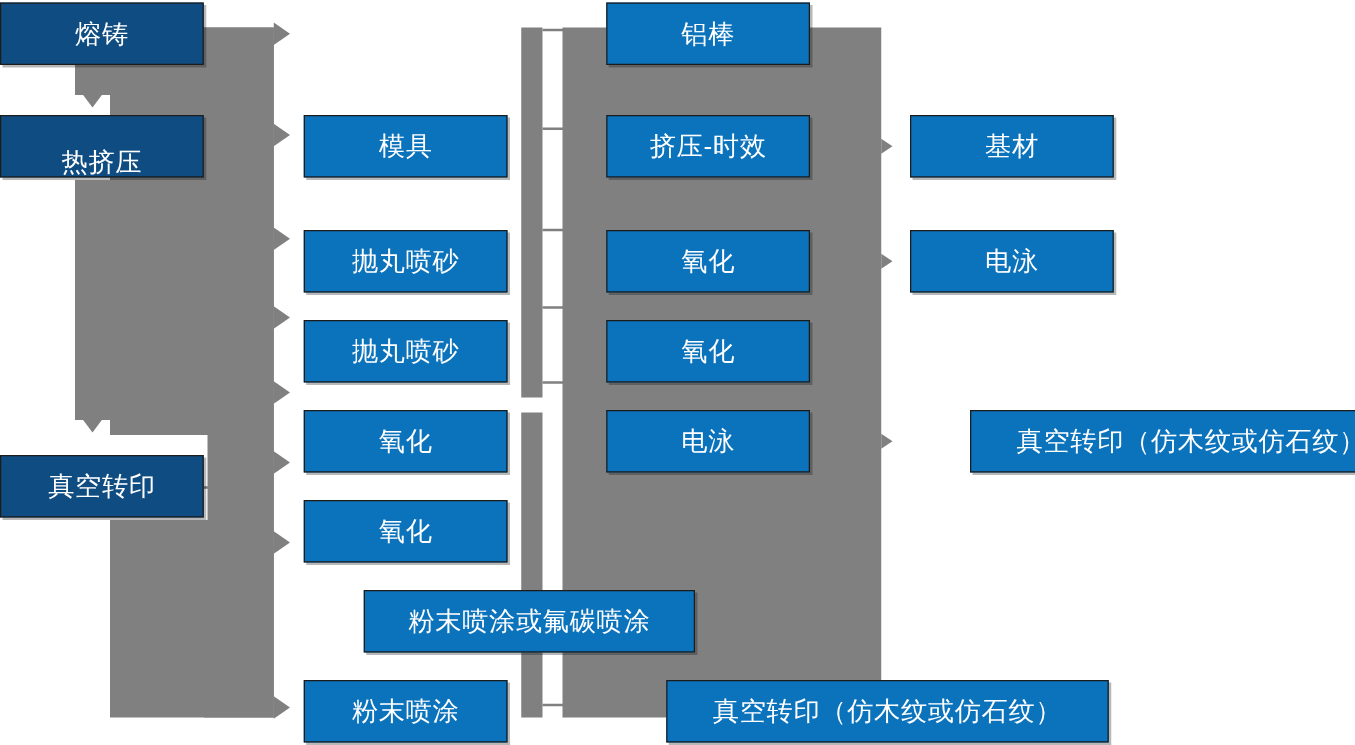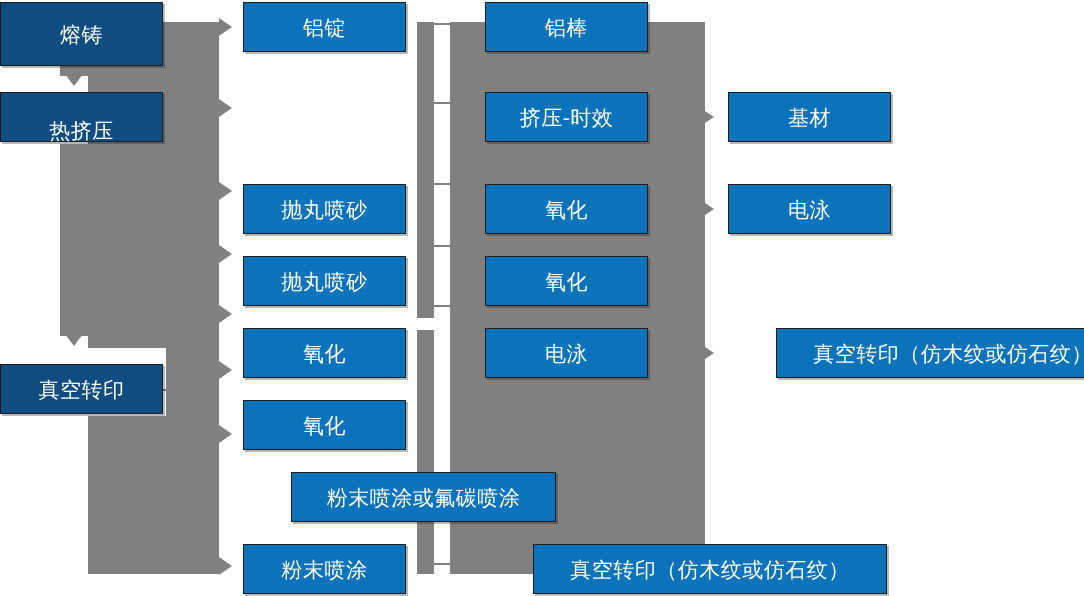--- a/index.html
+++ b/index.html
@@ -107,32 +107,32 @@
   <div class="connector-line" style="left:434px; top:245px; width:18px;"></div>
   <div class="connector-line" style="left:434px; top:305px; width:18px;"></div>
   <div class="connector-line" style="left:434px; top:563px; width:18px;"></div>
 
   <div class="gray" style="left:450px; top:22px; width:255px; height:552px;"></div>
 
   <div class="small-arrow" style="left:705px; top:111px;"></div>
   <div class="small-arrow" style="left:705px; top:203px;"></div>
   <div class="small-arrow" style="left:705px; top:347px;"></div>
 
-  <div class="node dark" style="left:0px; top:2px; width:163px; height:64px;">
+  <div class="node dark" style="left:0px; top:2px; width:163px; height:50px;">
     <span>熔铸</span>
   </div>
   <div class="node dark" style="left:0px; top:92px; width:163px; height:50px;align-items:flex-end;">
     <span>热挤压</span>
   </div>
   <div class="node dark" style="left:0px; top:364px; width:163px; height:50px;">
     <span>真空转印</span>
   </div>
 
-  <div class="node light" style="left:243px; top:2px; width:163px; height:50px;">
-    <span>铝锭</span>
+  <div class="node light" style="left:243px; top:92px; width:163px; height:50px;">
+    <span>模具</span>
   </div>
   <div class="node light" style="left:243px; top:184px; width:163px; height:50px;">
     <span>抛丸喷砂</span>
   </div>
   <div class="node light" style="left:243px; top:256px; width:163px; height:50px;">
     <span>抛丸喷砂</span>
   </div>
   <div class="node light" style="left:243px; top:328px; width:163px; height:50px;">
     <span>氧化</span>
   </div>

